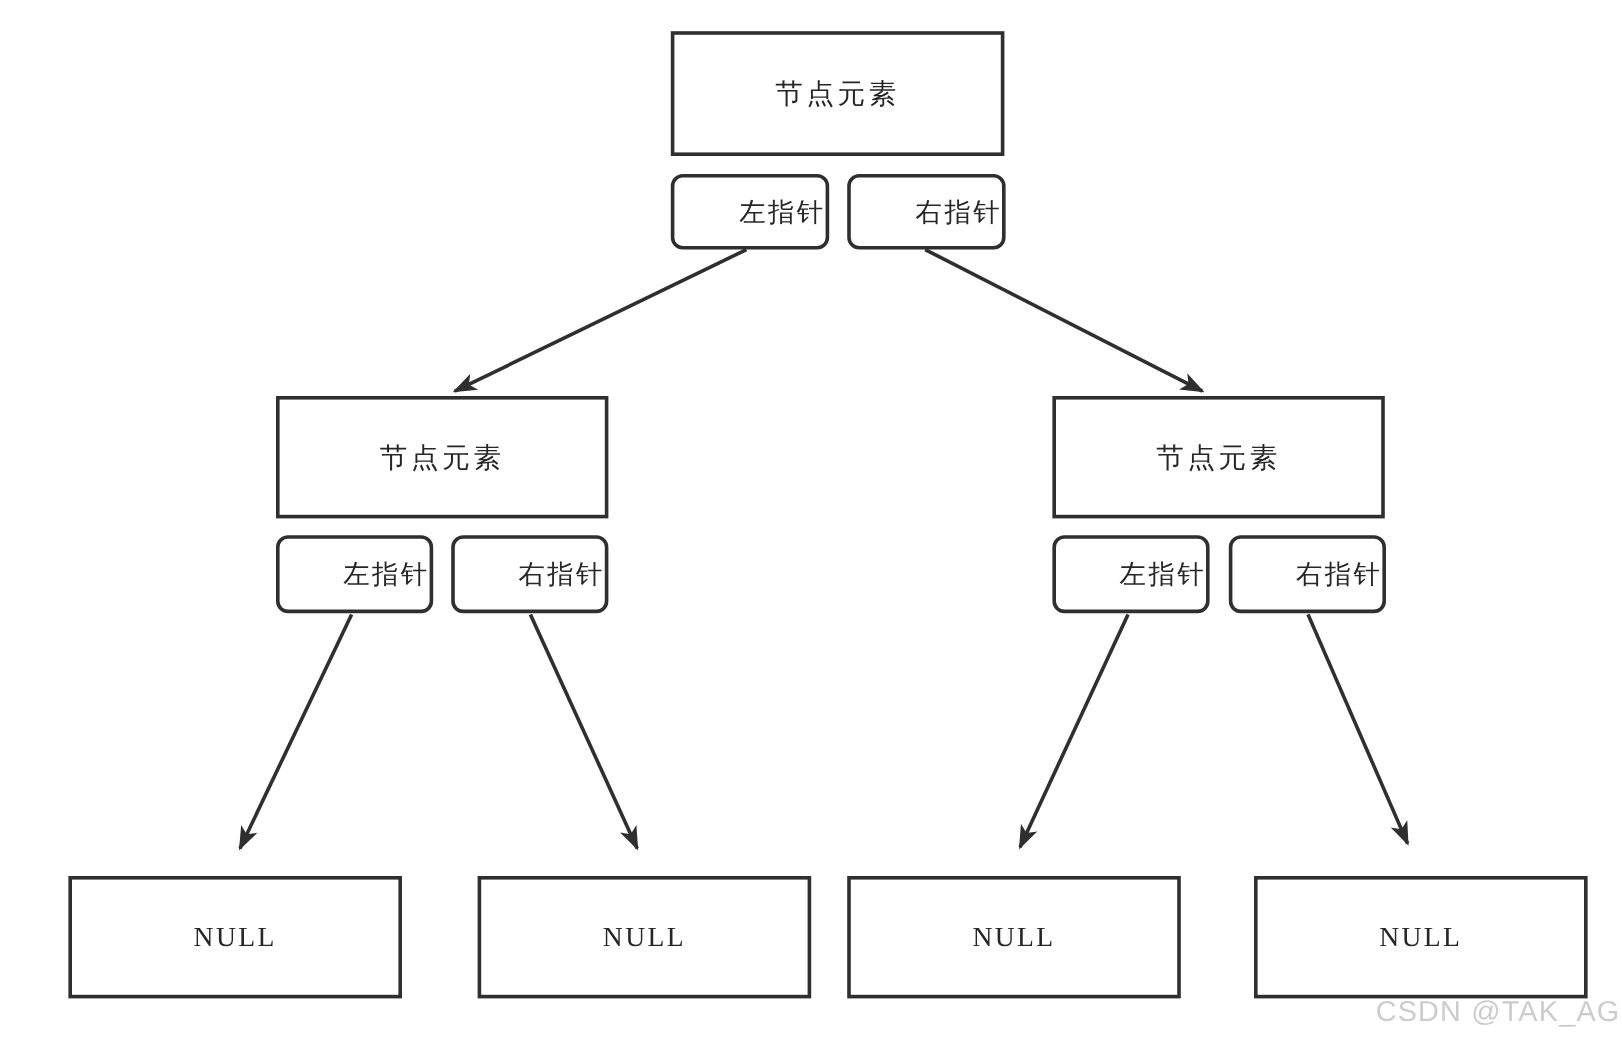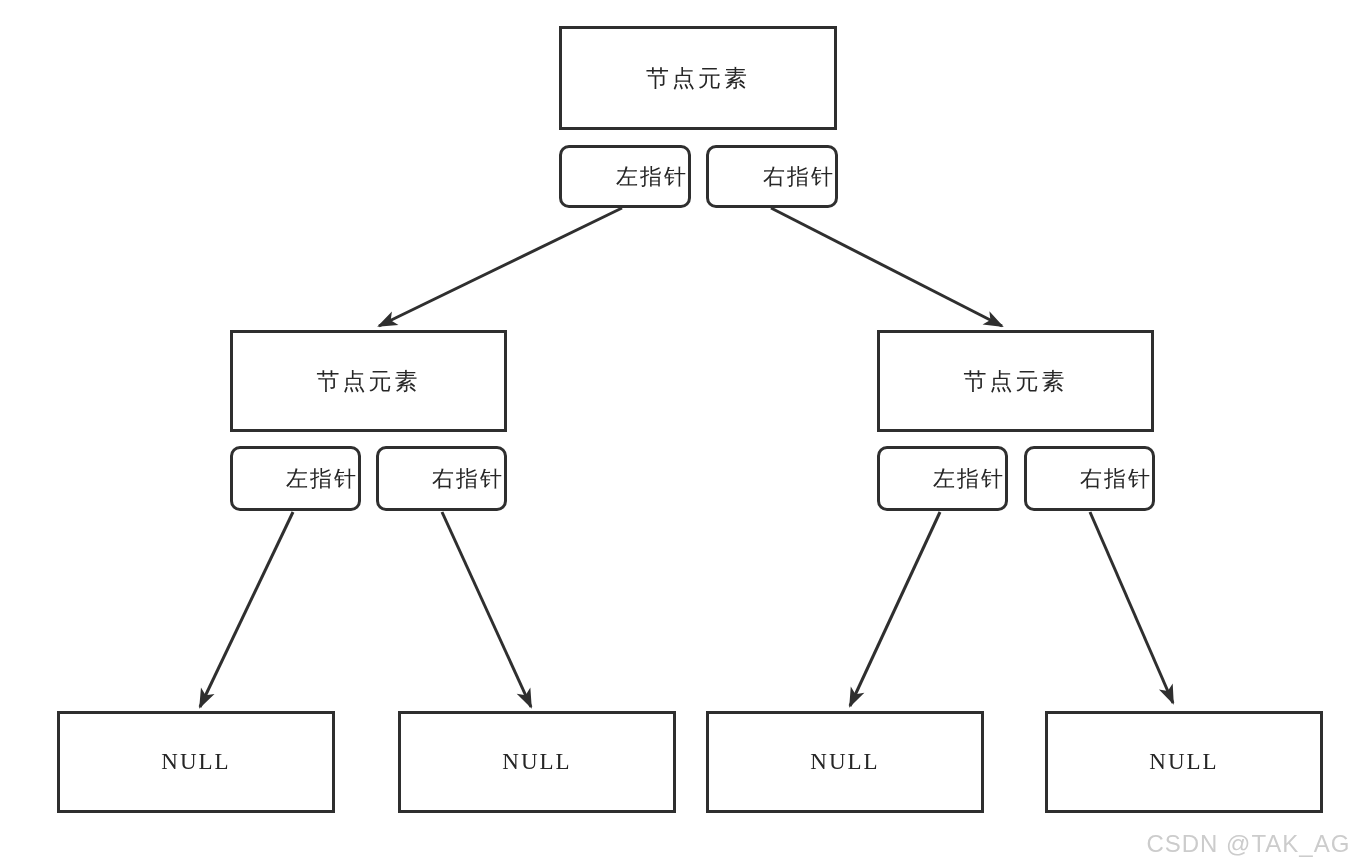--- a/index.html
+++ b/index.html
@@ -29,21 +29,21 @@
     letter-spacing: 3px;
     color: var(--text);
     white-space: nowrap;
   }
   .pointer {
     border-radius: 10px;
     font-size: 22px;
     letter-spacing: 2px;
     justify-content: flex-end;
   }
-  .null-box { letter-spacing: 2px; }
+  .null-box { letter-spacing: 2px; margin-top: 19px; }
 
   
   .root-el        { left: 559px; top: 26px;  width: 278px; height: 104px; }
   .root-left-ptr  { left: 559px; top: 145px; width: 132px; height: 63px; }
   .root-right-ptr { left: 706px; top: 145px; width: 132px; height: 63px; }
 
   
   .lc-el          { left: 230px; top: 330px; width: 277px; height: 102px; }
   .lc-left-ptr    { left: 230px; top: 446px; width: 131px; height: 65px; }
   .lc-right-ptr   { left: 376px; top: 446px; width: 131px; height: 65px; }

